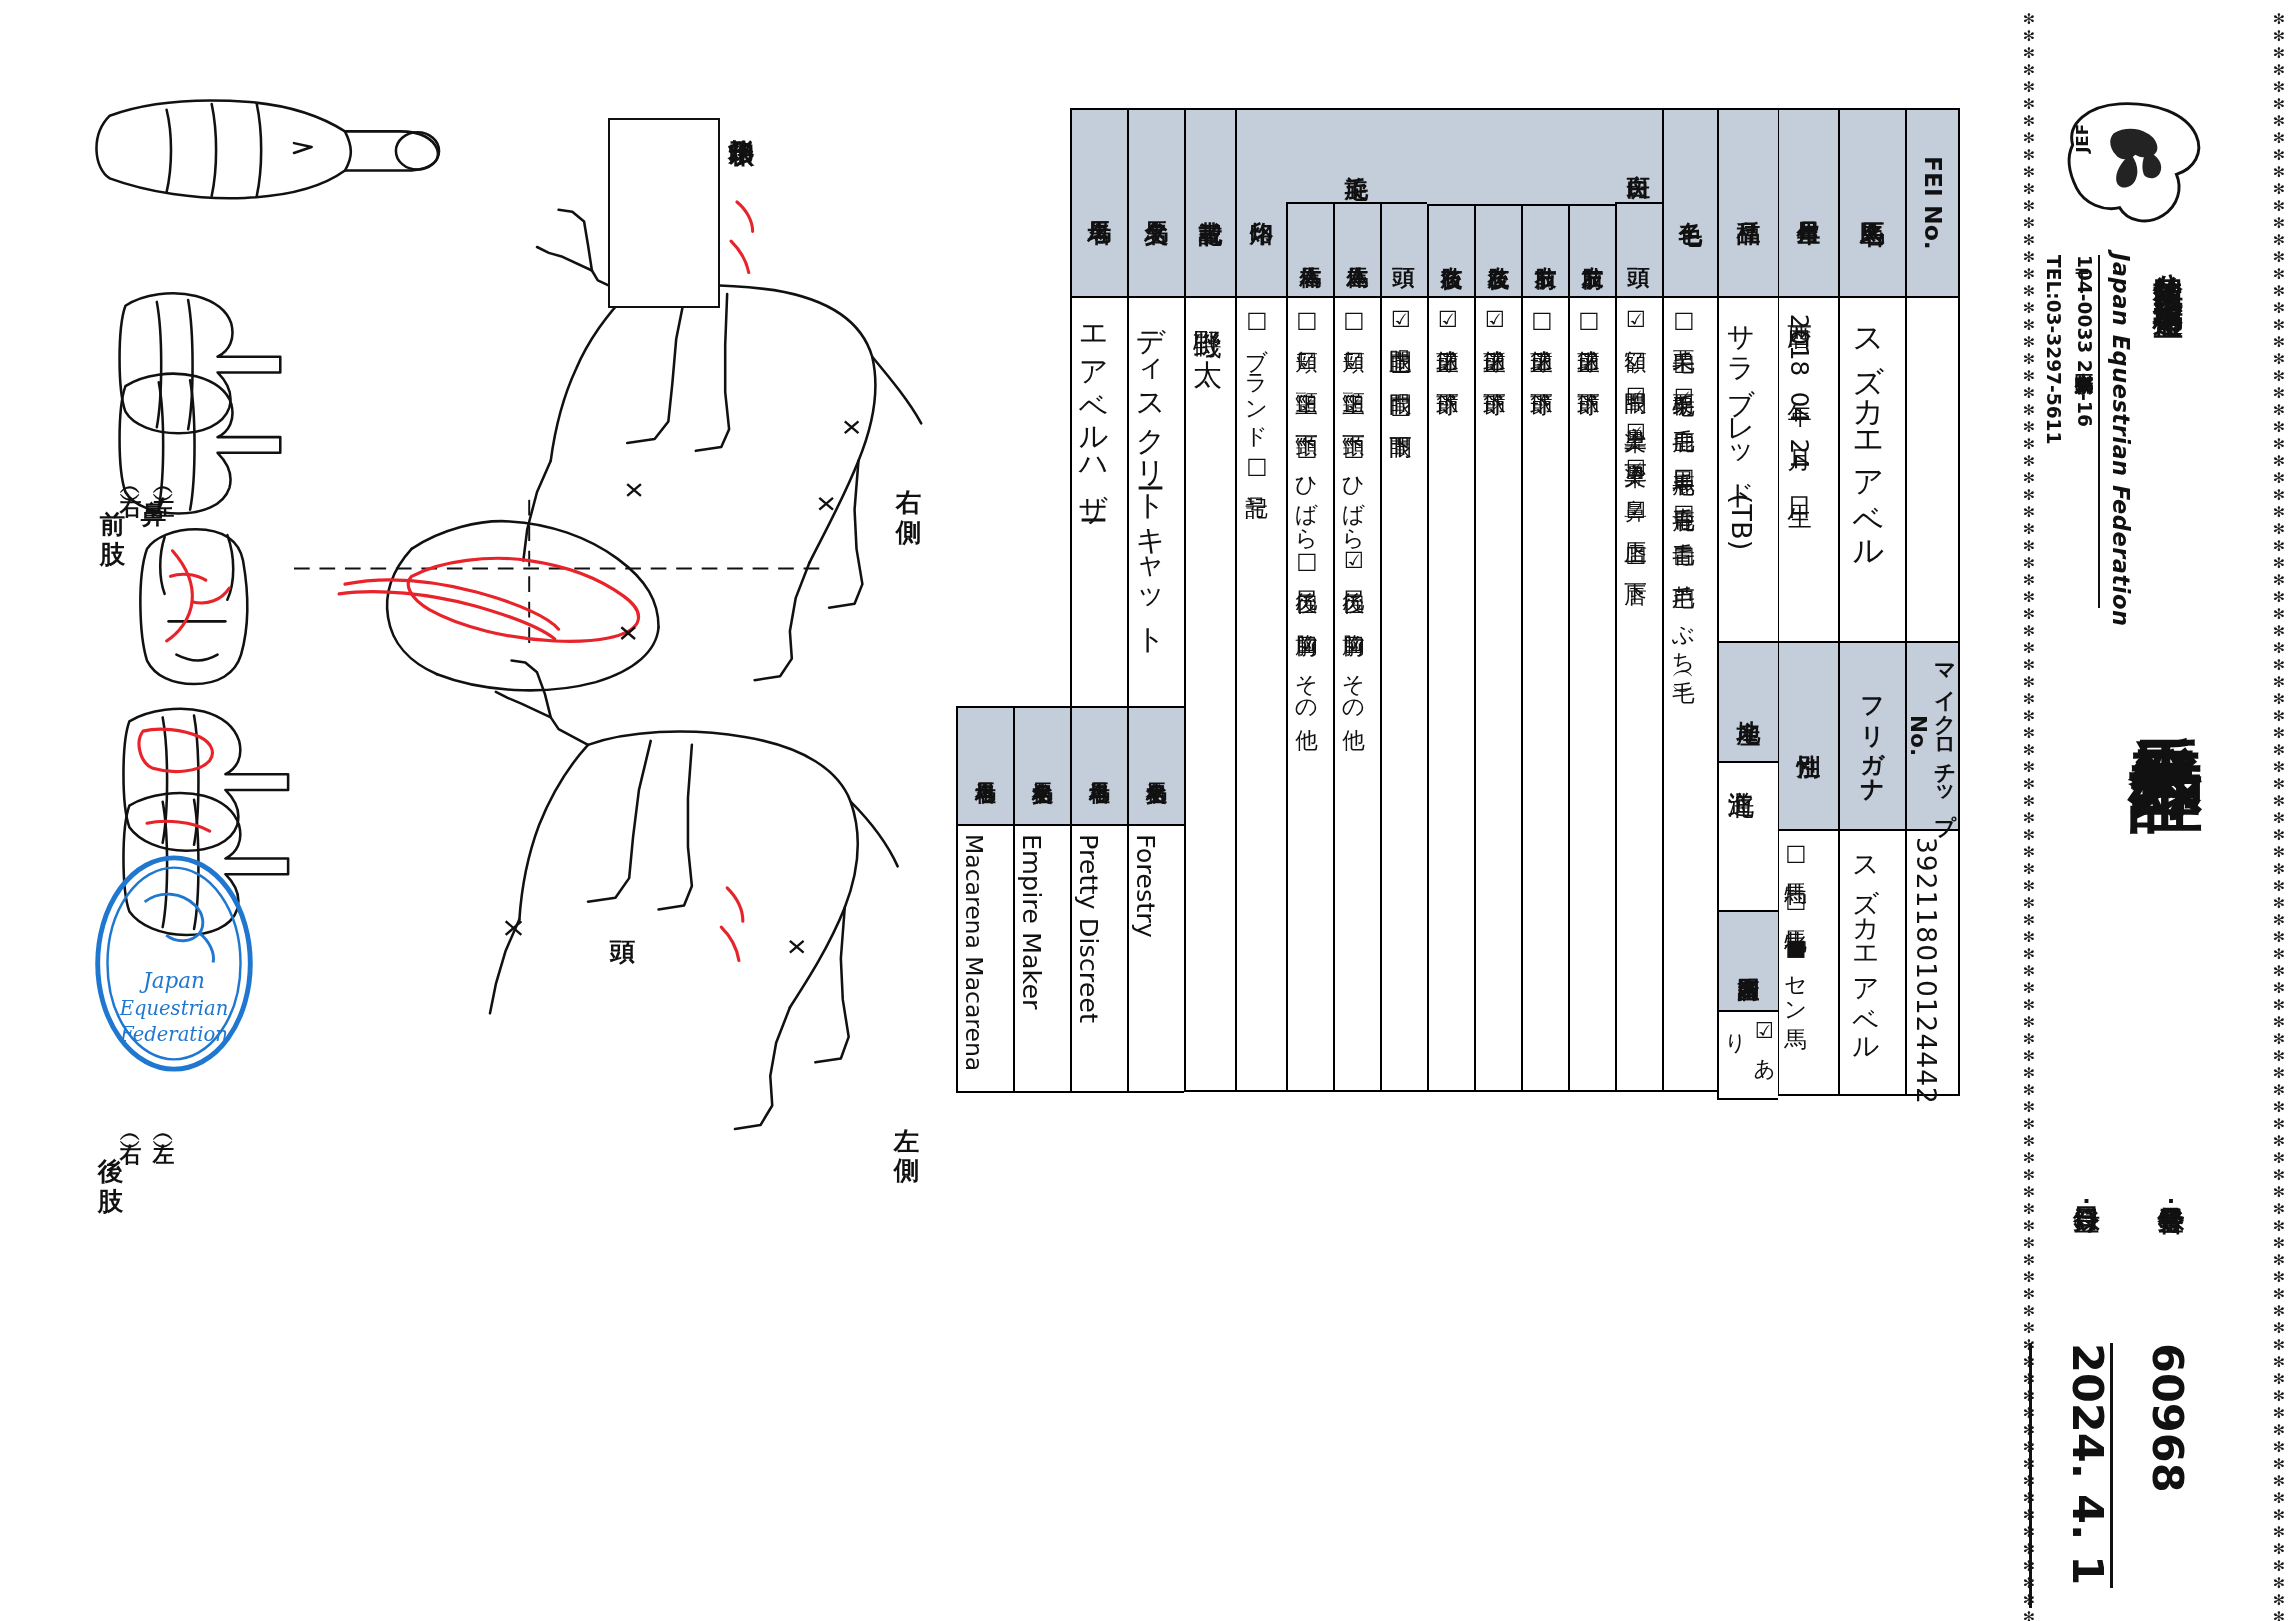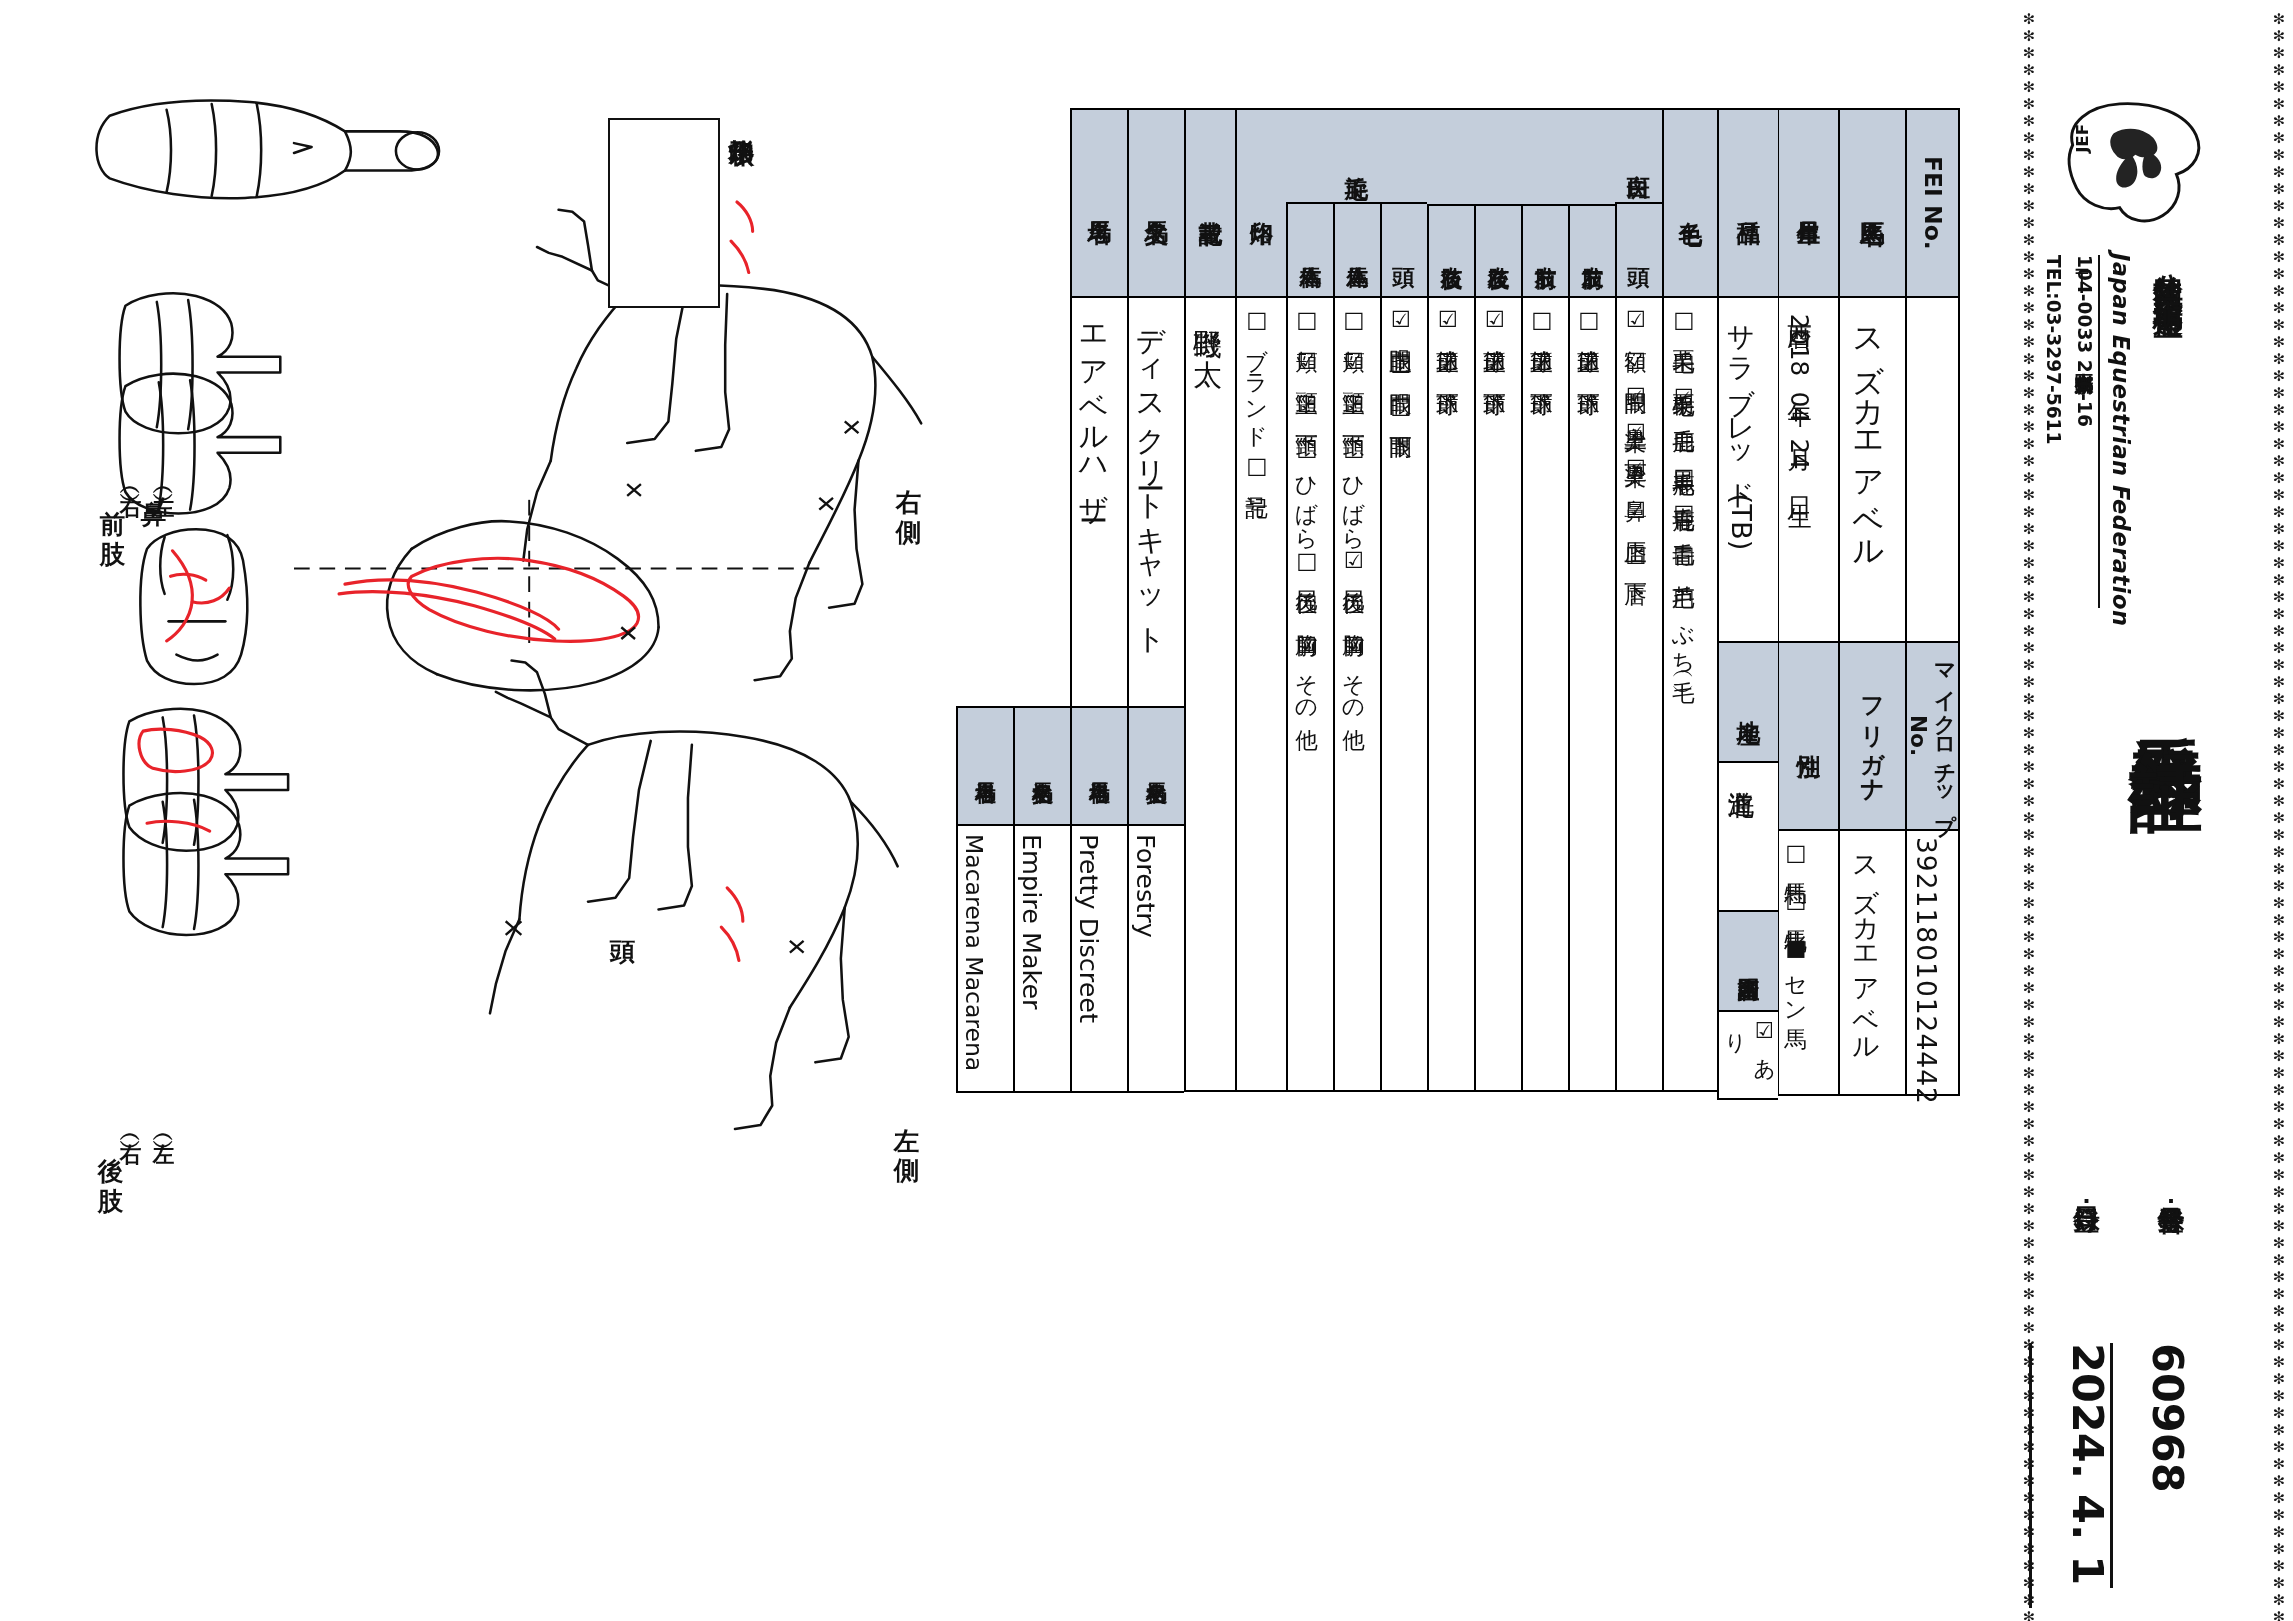--- a/index.html
+++ b/index.html
@@ -196,20 +196,34 @@
   <div class="diag-label vert" style="left:96px;top:490px;">前 肢</div>
   <div class="diag-label vert" style="left:94px;top:1137px;">後 肢</div>
   <div class="diag-label vert" style="left:149px;top:480px;font-size:21.6px;">（左）</div>
   <div class="diag-label vert" style="left:116px;top:480px;font-size:21.6px;">（右）</div>
   <div class="diag-label vert" style="left:149px;top:1127px;font-size:21.6px;">（左）</div>
   <div class="diag-label vert" style="left:116px;top:1127px;font-size:21.6px;">（右）</div>
 
   <div id="brand-box" style="left:608px;top:118px;width:108px;height:186px;"></div>
   <div class="diag-label vert" style="left:725px;top:120px;">烙印形状</div>
 
+  <div id="jef-seal" style="left:76px;top:851px;width:196px;height:225px;">
+    <svg width="196" height="225" viewBox="0 0 200 230">
+      <ellipse cx="100" cy="115" rx="78" ry="108" fill="none" stroke="#1f77d0" stroke-width="5"></ellipse>
+      <ellipse cx="100" cy="115" rx="68" ry="98" fill="none" stroke="#1f77d0" stroke-width="2.5"></ellipse>
+      <g fill="none" stroke="#1f77d0" stroke-width="3">
+        <path d="M70 52 C 86 40, 108 42, 122 56 C 130 64, 132 76, 126 84
+                 C 118 94, 102 94, 92 86"></path>
+        <path d="M126 84 C 136 92, 142 104, 140 114"></path>
+      </g>
+      <text x="100" y="140" fill="#1f77d0" font-size="22" font-style="italic" font-family="DejaVu Serif, serif" text-anchor="middle">Japan</text>
+      <text x="100" y="168" fill="#1f77d0" font-size="20" font-style="italic" font-family="DejaVu Serif, serif" text-anchor="middle">Equestrian</text>
+      <text x="100" y="194" fill="#1f77d0" font-size="20" font-style="italic" font-family="DejaVu Serif, serif" text-anchor="middle">Federation</text>
+    </svg>
+  </div>
 </div>
 
 <div id="title-block" style="left:2000px;top:88px;width:294px;height:1470px;">
 
   <div class="jef-logo" style="left:49px;top:9.8px;width:157px;height:142px;">
     <svg width="157" height="142" viewBox="0 0 160 145">
       <path d="M24 48 C 18 26, 40 8, 72 6 C 108 4, 140 16, 150 38
                C 158 56, 148 72, 130 78 C 136 92, 132 110, 116 120
                C 100 130, 80 126, 72 112 C 56 116, 36 108, 28 92
                C 20 76, 18 60, 24 48 Z" fill="none" stroke="#111" stroke-width="3"></path>

